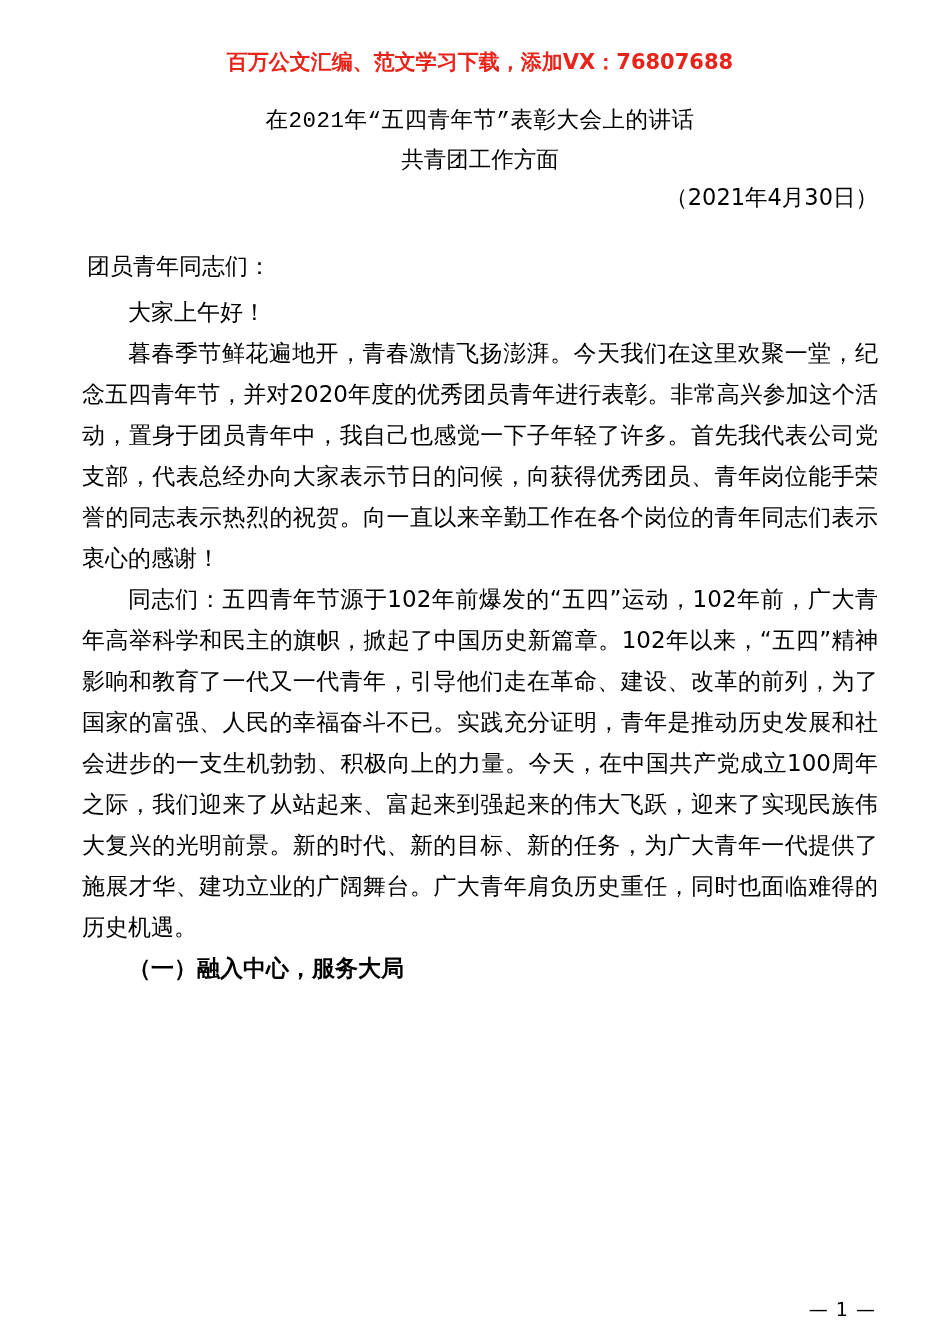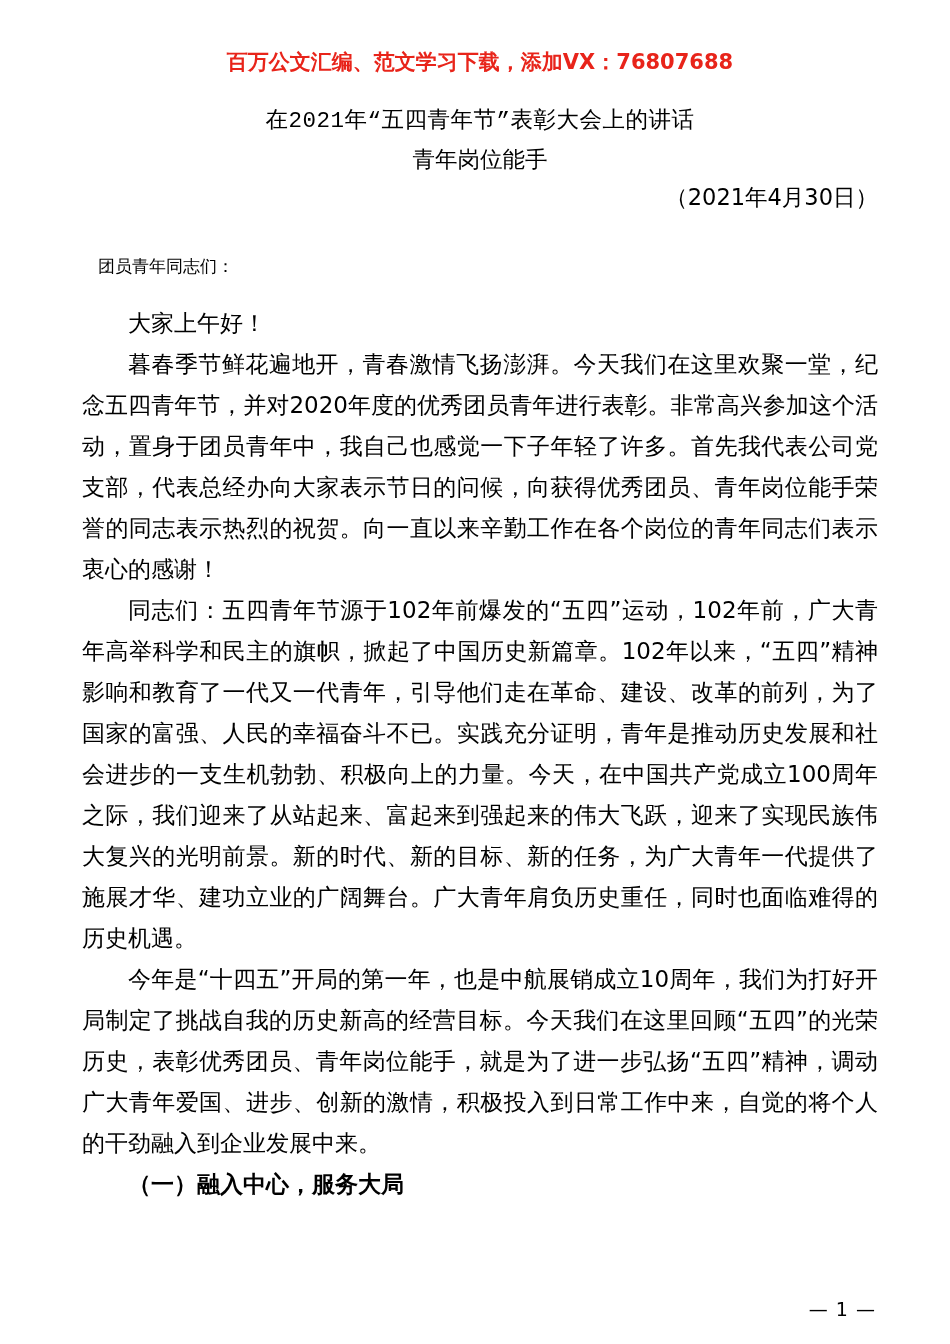--- a/index.html
+++ b/index.html
@@ -48,23 +48,23 @@
     font-weight: 400;
   }
   .doc-date {
     text-align: right;
     font-size: 22.5px;
     line-height: 38px;
     margin: 0 0 30px 0;
     font-weight: 400;
   }
   .salutation {
-    font-size: 17px;
+    font-size: 23px;
     line-height: 41px;
-    margin: 16px;
+    margin: 5px;
     text-align: justify;
     text-justify: inter-ideograph;
   }
   .para {
     font-size: 23px;
     line-height: 41px;
     margin: 0;
     text-indent: 2em;
     text-align: justify;
     text-justify: inter-ideograph;
@@ -86,27 +86,26 @@
   }
 </style>
 </head>
 <body>
 
 <div class="page">
 
   <div class="watermark">百万公文汇编、范文学习下载，添加VX：76807688</div>
 
   <div class="doc-title">在2021年“五四青年节”表彰大会上的讲话</div>
-  <div class="doc-subtitle">青年岗位能手</div>
+  <div class="doc-subtitle">共青团工作方面</div>
   <div class="doc-date">（2021年4月30日）</div>
 
   <div class="salutation">团员青年同志们：</div>
 
   <p class="para">大家上午好！</p>
   <p class="para">暮春季节鲜花遍地开，青春激情飞扬澎湃。今天我们在这里欢聚一堂，纪念五四青年节，并对2020年度的优秀团员青年进行表彰。非常高兴参加这个活动，置身于团员青年中，我自己也感觉一下子年轻了许多。首先我代表公司党支部，代表总经办向大家表示节日的问候，向获得优秀团员、青年岗位能手荣誉的同志表示热烈的祝贺。向一直以来辛勤工作在各个岗位的青年同志们表示衷心的感谢！</p>
   <p class="para">同志们：五四青年节源于102年前爆发的“五四”运动，102年前，广大青年高举科学和民主的旗帜，掀起了中国历史新篇章。102年以来，“五四”精神影响和教育了一代又一代青年，引导他们走在革命、建设、改革的前列，为了国家的富强、人民的幸福奋斗不已。实践充分证明，青年是推动历史发展和社会进步的一支生机勃勃、积极向上的力量。今天，在中国共产党成立100周年之际，我们迎来了从站起来、富起来到强起来的伟大飞跃，迎来了实现民族伟大复兴的光明前景。新的时代、新的目标、新的任务，为广大青年一代提供了施展才华、建功立业的广阔舞台。广大青年肩负历史重任，同时也面临难得的历史机遇。</p>
-  <p class="para">今年是“十四五”开局的第一年，也是中航展销成立10周年，我们为打好开局制定了挑战自我的历史新高的经营目标。今天我们在这里回顾“五四”的光荣历史，表彰优秀团员、青年岗位能手，就是为了进一步弘扬“五四”精神，调动广大青年爱国、进步、创新的激情，积极投入到日常工作中来，自觉的将个人的干劲融入到企业发展中来。</p>
 
   <p class="para-bold">（一）融入中心，服务大局</p>
 
   <div class="page-number">— 1 —</div>
 
 </div>
 
 </body></html>

